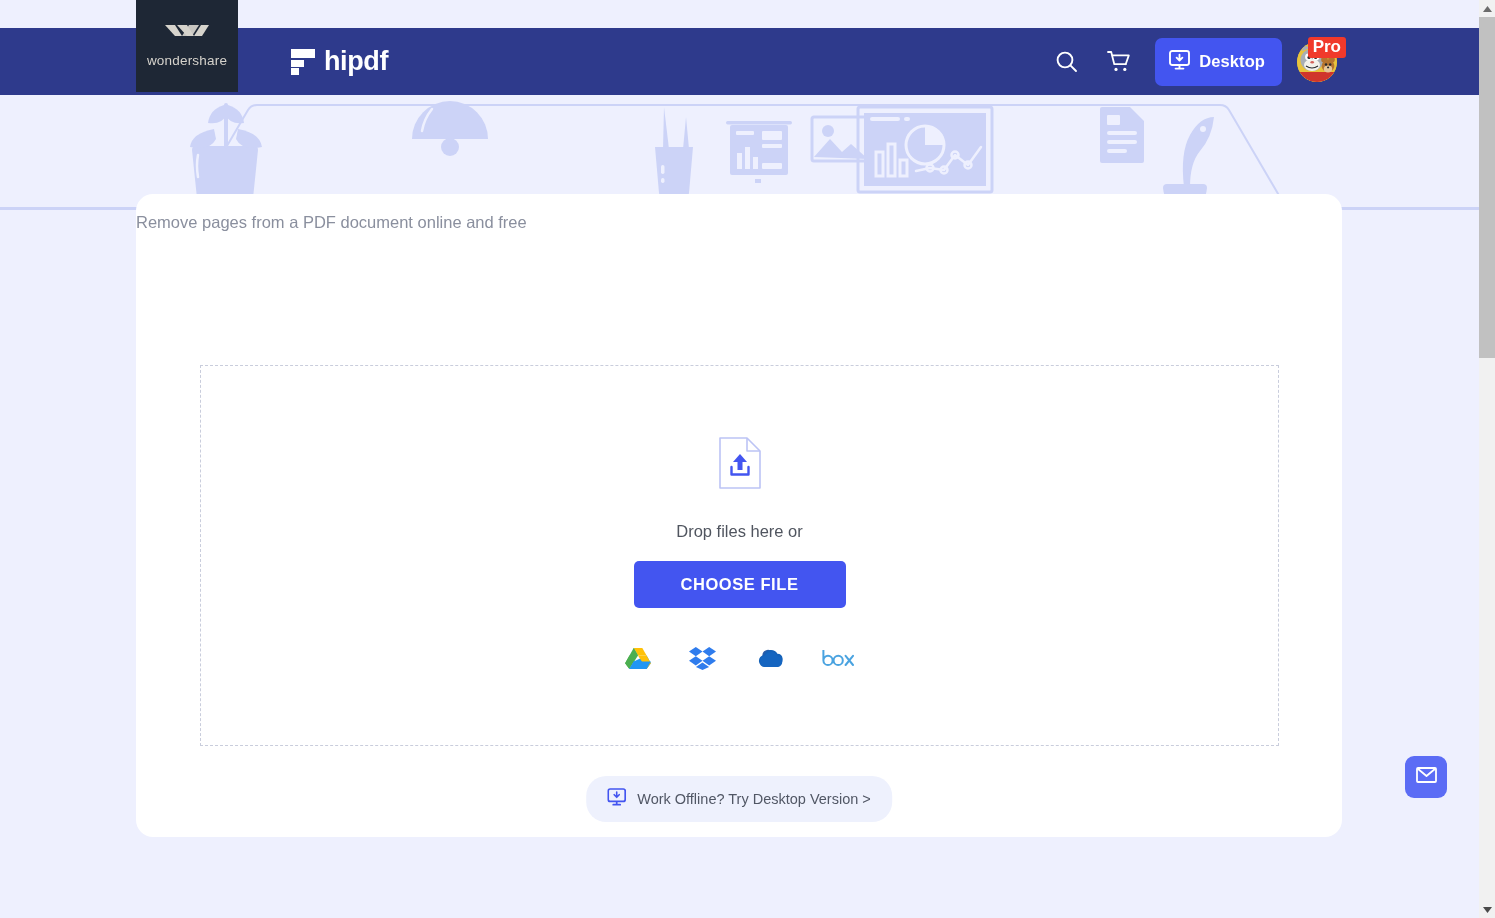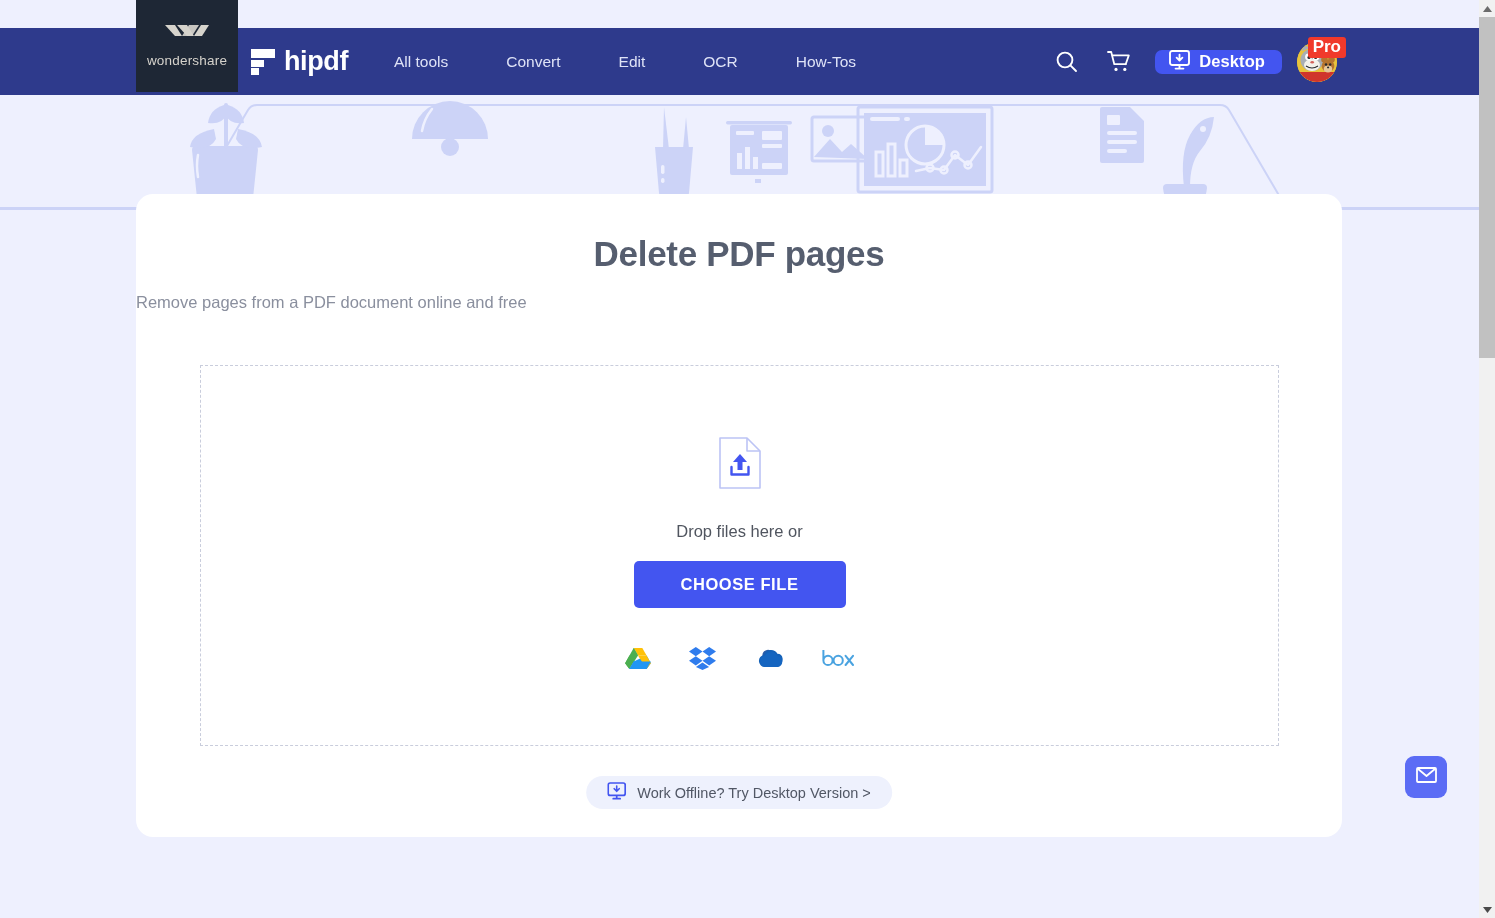--- a/index.html
+++ b/index.html
@@ -44,21 +44,21 @@
   
   .navbar {
     position: absolute; left: 0; top: 28px;
     width: 1479px; height: 67px;
     background: #2e3a8c;
     z-index: 5;
   }
   .nav-inner {
     position: absolute; left: 238px; top: 0;
     right: 0; height: 67px;
-    display: flex; align-items: center;
+    display: flex; align-items: center; padding-left: 40px;
   }
   .brand {
     display: flex; align-items: center; gap: 9px;
     margin-left: 13px; margin-right: 46px;
   }
   .brand-glyph { width: 24px; height: 26px; display: block; }
   .brand-text {
     color: #ffffff; font-size: 27px; font-weight: 700; letter-spacing: -.4px;
   }
   .nav-links { display: flex; align-items: center; }
@@ -73,21 +73,21 @@
     padding-right: 142px;
   }
   .icon-btn {
     width: 34px; height: 34px; display: flex;
     align-items: center; justify-content: center;
     cursor: pointer; margin-right: 19px;
   }
   .desktop-btn {
     display: flex; align-items: center; gap: 9px;
     background: #4355f0; border-radius: 7px;
-    height: 24px; padding: 0 17px 0 14px;
+    height: 48px; padding: 0 17px 0 14px;
     cursor: pointer; margin-right: 15px;
   }
   .desktop-btn-label {
     color: #fff; font-size: 16.5px; font-weight: 700; letter-spacing: .1px;
   }
   .avatar-wrap {
     position: relative; width: 40px; height: 40px; cursor: pointer;
   }
   .avatar {
     width: 40px; height: 40px; border-radius: 50%;
@@ -153,21 +153,21 @@
     margin-top: 38px; display: flex; align-items: center; gap: 38px;
   }
   .cloud-icon { cursor: pointer; display: block; }
 
   
   .offline-pill {
     position: absolute; left: 50%; transform: translateX(-50%);
     top: 582px;
     display: flex; align-items: center; gap: 11px;
     background: #eef1fd; border-radius: 20px;
-    height: 33px; padding: 0 21px;
+    height: 46px; padding: 0 21px;
     cursor: pointer;
   }
   .offline-label {
     font-size: 14.5px; color: #515765; white-space: nowrap;
   }
 
   
   .mail-fab {
     position: absolute; right: 32px; top: 756px;
     width: 42px; height: 42px;
@@ -296,27 +296,20 @@
         <span class="brand-glyph-wrap">
           <svg class="brand-glyph" viewBox="0 0 24 26" xmlns="http://www.w3.org/2000/svg">
             <rect x="0" y="0" width="24" height="9" fill="#ffffff"></rect>
             <rect x="0" y="11" width="13" height="7" fill="#ffffff"></rect>
             <rect x="0" y="19" width="8" height="7" fill="#ffffff"></rect>
           </svg>
         </span>
         <span class="brand-text">hipdf</span>
       </div>
 
-      <nav class="nav-links">
-        <span class="nav-link">All tools</span>
-        <span class="nav-link">Convert</span>
-        <span class="nav-link">Edit</span>
-        <span class="nav-link">OCR</span>
-        <span class="nav-link">How-Tos</span>
-      </nav>
 
       <div class="nav-right">
         <span class="icon-btn">
           <svg width="23" height="23" viewBox="0 0 23 23" xmlns="http://www.w3.org/2000/svg">
             <circle cx="10" cy="10" r="7.4" fill="none" stroke="#ffffff" stroke-width="1.9"></circle>
             <line x1="15.4" y1="15.4" x2="21" y2="21" stroke="#ffffff" stroke-width="1.9" stroke-linecap="round"></line>
           </svg>
         </span>
 
         <span class="icon-btn">
@@ -388,21 +381,20 @@
           <path d="M26 1 L36 1 L29 12 L19 12 Z" opacity=".92"></path>
           <path d="M38 1 L46 1 L39 12 L31 12 Z"></path>
         </g>
       </svg>
     </span>
     <span class="ws-name">wondershare</span>
   </div>
 
   <div class="tool-card">
 
-    <h1 class="tool-title">Delete PDF pages</h1>
     <p class="tool-subtitle">Remove pages from a PDF document online and free</p>
 
     <div class="dropzone">
 
       <span>
         <svg class="upload-icon" viewBox="0 0 42 52" xmlns="http://www.w3.org/2000/svg">
           <path d="M1 1 h27 l13 13 v37 h-40 Z" fill="none" stroke="#bcc4f5" stroke-width="1.6" stroke-linejoin="round" stroke-dasharray="0 0"></path>
           <path d="M28 1 v13 h13" fill="none" stroke="#bcc4f5" stroke-width="1.6" stroke-linejoin="round"></path>
           <path d="M13 26 h16 v3 h-16 Z" fill="none"></path>
           <path d="M21 17 l7 8 h-4.5 v8 h-5 v-8 h-4.5 Z" fill="#4355f0"></path>

